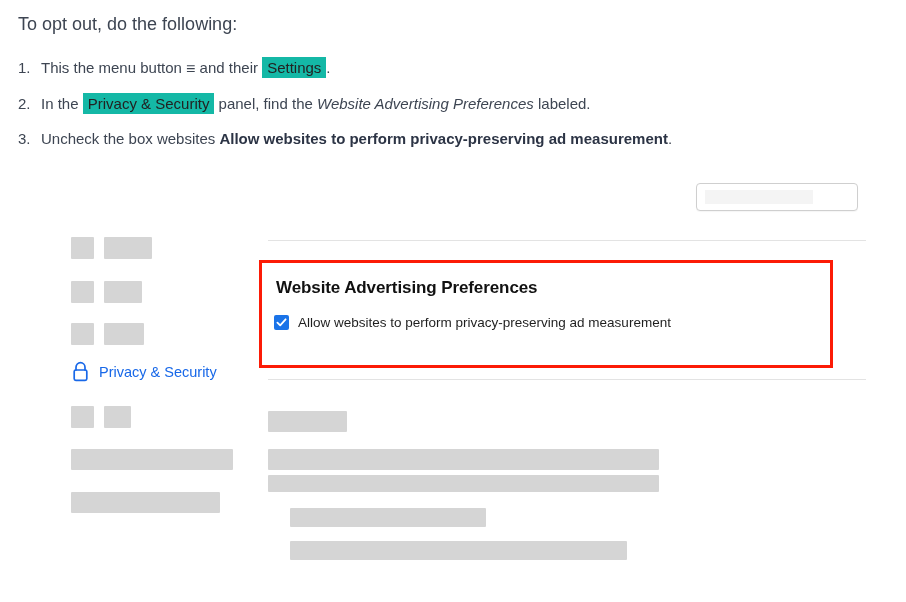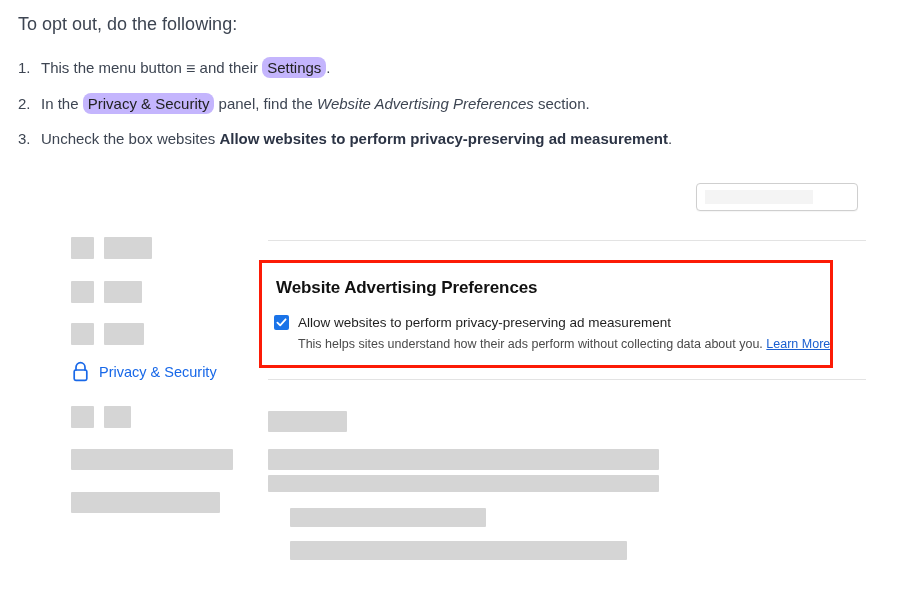--- a/index.html
+++ b/index.html
@@ -46,23 +46,23 @@
     font-size: 15px;
     white-space: nowrap;
   }
   .steps li .num {
     position: absolute;
     left: 0;
     top: 0;
     color: #3d4552;
   }
   .chip {
-    background: #c4b5fd;
+    background: #14b8a6;
     padding: 2px 5px;
-    border-radius: 8px;
+    border-radius: 0;
     color: #222;
     font-family: "Liberation Sans", sans-serif;
     font-size: 15px;
   }
   .hamburger {
     display: inline-block;
     color: #3d4552;
     font-size: 16px;
     vertical-align: -1px;
   }
@@ -201,21 +201,21 @@
       <span class="hamburger">≡</span>
       <span>and their</span>
       <span class="chip">Settings</span><span>.</span>
     </li>
 
     <li>
       <span class="num">2.</span><span>In the</span>
       <span class="chip">Privacy &amp; Security</span>
       <span>panel, find the</span>
       <span class="ital">Website Advertising Preferences</span>
-      <span>section.</span>
+      <span>labeled.</span>
     </li>
 
     <li>
       <span class="num">3.</span><span>Uncheck the box websites</span>
       <span class="bold">Allow websites to perform privacy-preserving ad measurement</span><span>.</span>
     </li>
 
   </ul>
 </div>
 
@@ -264,19 +264,15 @@
 
     <div class="checkrow">
       <span class="checkbox">
         <svg width="11" height="11" viewBox="0 0 11 11" aria-hidden="true">
           <path d="M1.4 5.6 L4.2 8.3 L9.6 2.3" stroke="#ffffff" stroke-width="1.8" fill="none" stroke-linecap="round" stroke-linejoin="round"></path>
         </svg>
       </span>
       <span class="check-label">Allow websites to perform privacy-preserving ad measurement</span>
     </div>
 
-    <div class="panel-desc">
-      <span>This helps sites understand how their ads perform without collecting data about you.</span>
-      <span class="learn-more">Learn More</span>
-    </div>
   </div>
 
 </div>
 
 </body></html>

